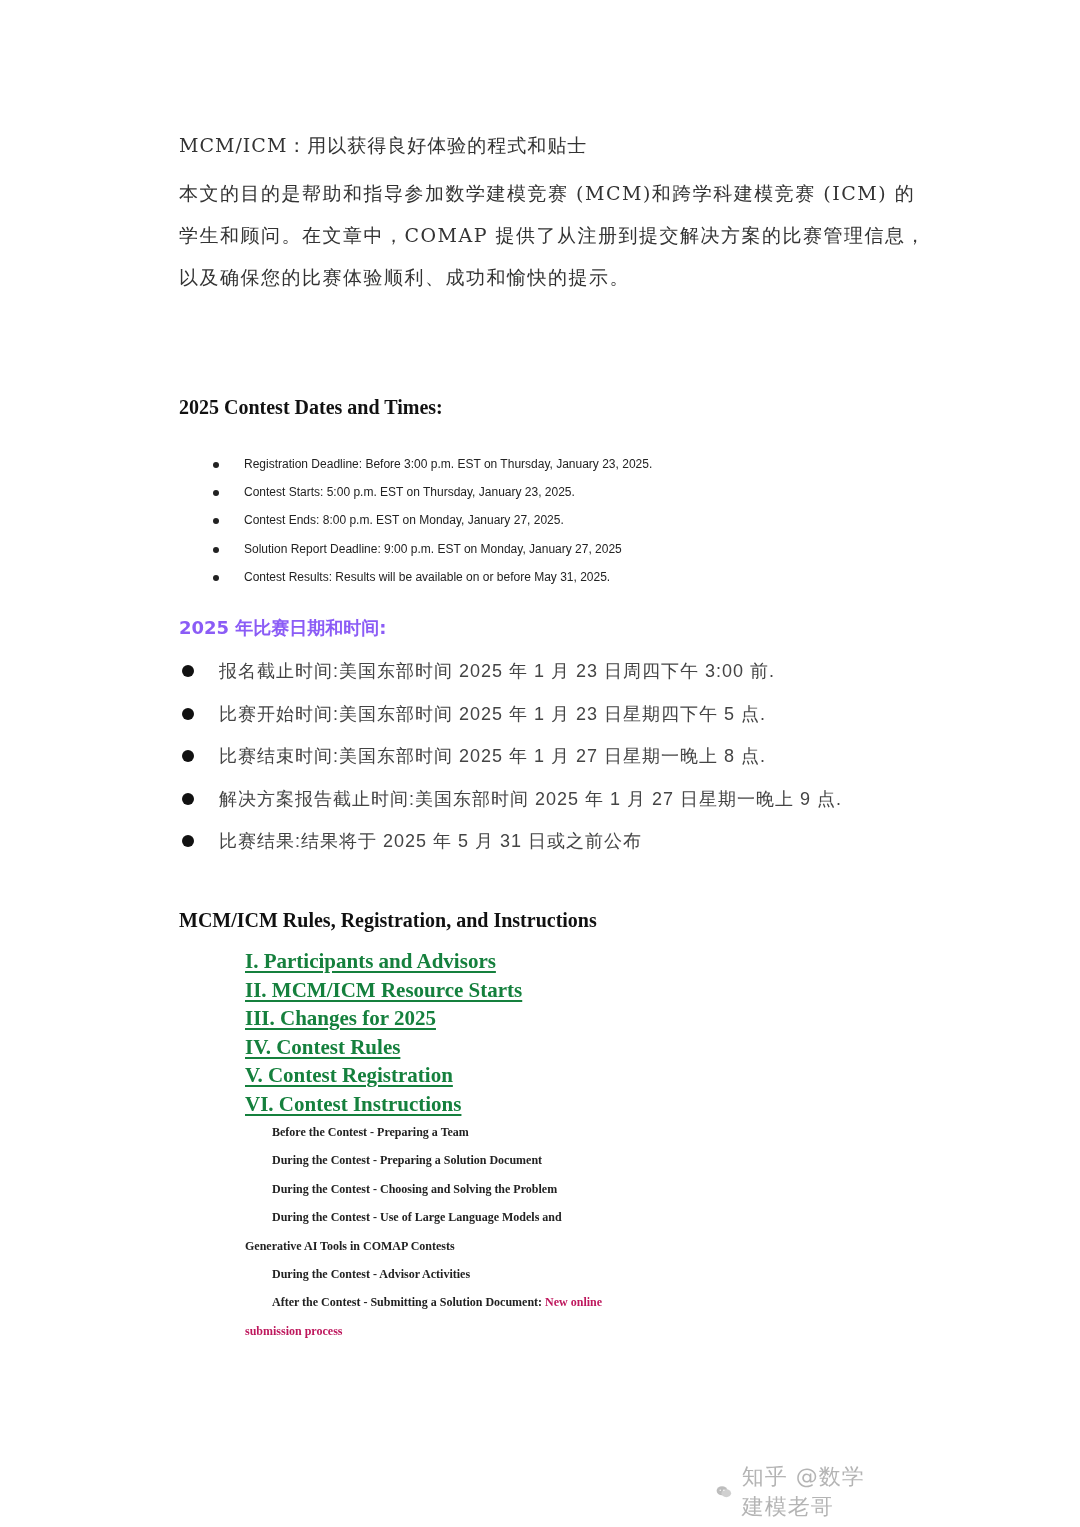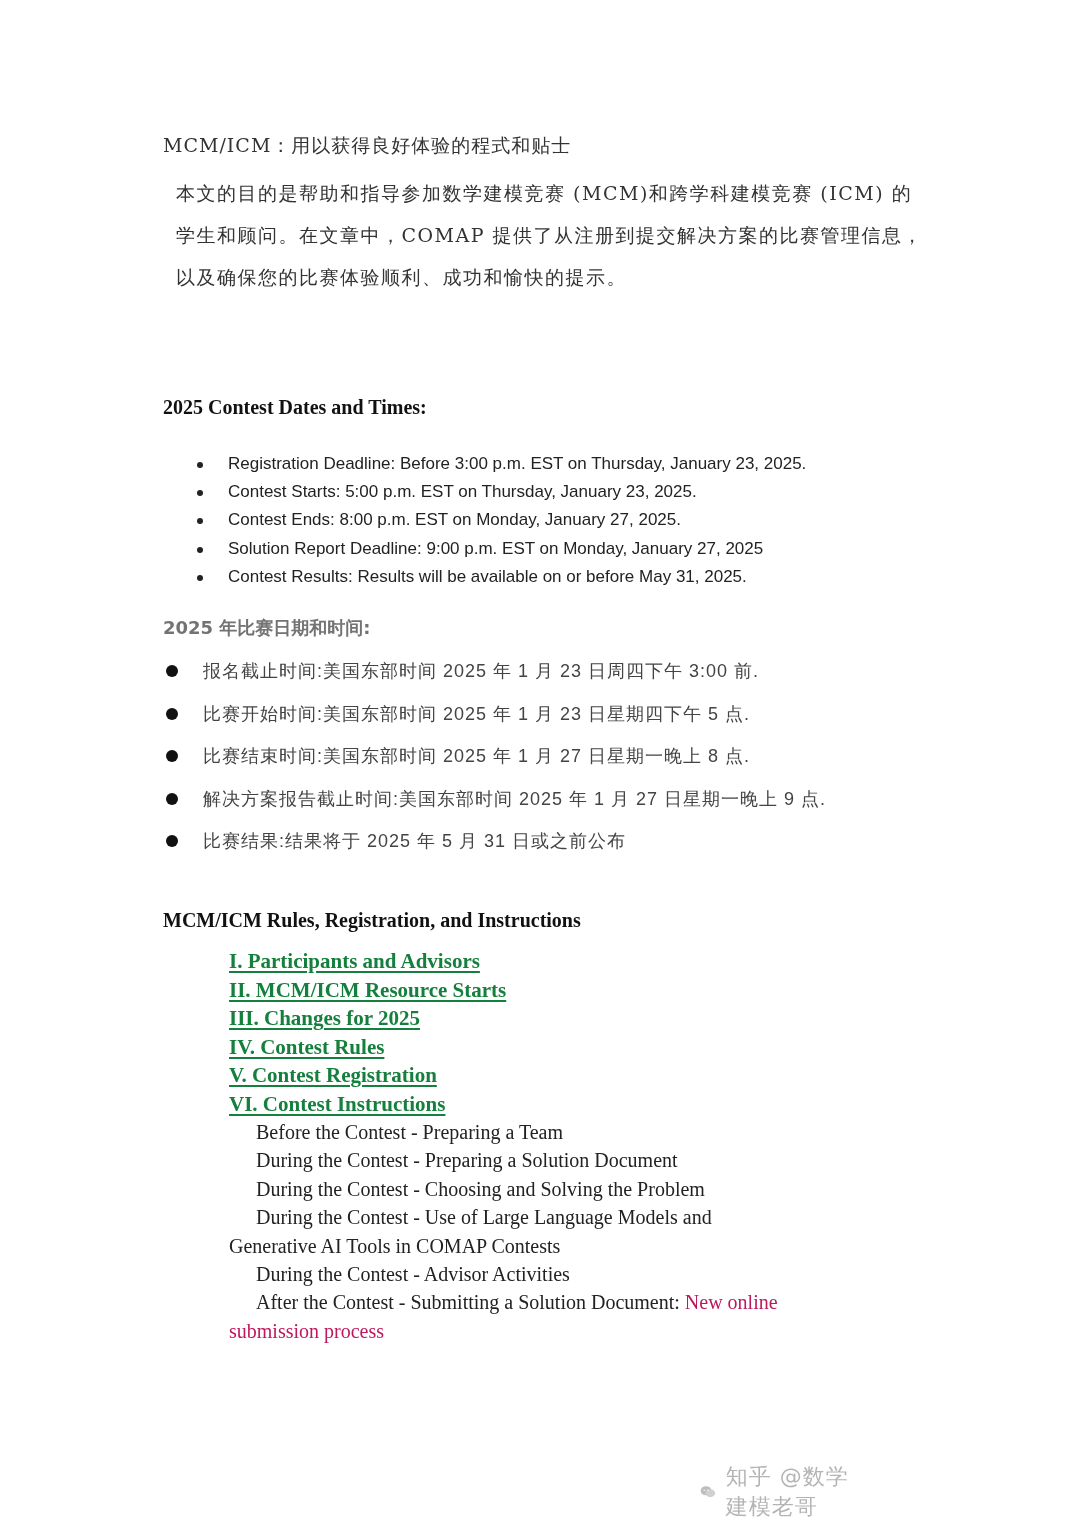--- a/index.html
+++ b/index.html
@@ -1,40 +1,40 @@
 <!DOCTYPE html>
 <html><head>
 <meta charset="utf-8">
 <style>
   html, body { margin: 0; padding: 0; background: #ffffff; }
   body { width: 1080px; height: 1527px; position: relative; overflow: hidden; color: #2a2a2a; }
-  .page { position: absolute; left: 0; top: 0; width: 856px; height: 1527px; }
+  .page { position: absolute; left: 16px; top: 0; width: 856px; height: 1527px; }
 
   .cn { font-family: "DejaVu Serif", serif; color: #333; }
   .intro-title { position: absolute; left: 163px; top: 133px; font-size: 19px; letter-spacing: 1px; }
-  .intro-body { position: absolute; left: 163px; top: 172px; width: 770px; font-size: 19px; line-height: 42px; letter-spacing: 1.5px; margin-left: 13px; }
+  .intro-body { position: absolute; left: 163px; top: 172px; width: 770px; font-size: 19px; line-height: 42px; letter-spacing: 1.5px; }
 
   .h-en { position: absolute; left: 163px; font-family: "Liberation Serif", serif; font-weight: bold; font-size: 20px; color: #111; }
   .h-dates { top: 396px; font-family: Liberation Serif, serif; }
   .h-rules { top: 909px; }
 
   .dates-list { position: absolute; left: 195px; top: 450px; margin: 0; padding: 0; list-style: none;
-                font-family: "Liberation Sans", sans-serif; font-size: 17px; color: #222; }
+                font-family: "Liberation Sans", sans-serif; font-size: 12px; color: #222; }
   .dates-list li { height: 28.2px; line-height: 28px; position: relative; padding-left: 33px; }
   .dates-list li .dot { position: absolute; left: 2px; top: 12px; width: 6px; height: 6px; border-radius: 50%; background: #222; }
 
-  .h-cn { position: absolute; left: 163px; top: 616px; font-family: "DejaVu Sans", sans-serif; font-weight: bold; font-size: 18px; color: #737373; }
+  .h-cn { position: absolute; left: 163px; top: 616px; font-family: "DejaVu Sans", sans-serif; font-weight: bold; font-size: 18px; color: #8b5cf6; }
   .cn-list { position: absolute; left: 163px; top: 650px; margin: 0; padding: 0; list-style: none; font-family: Liberation Sans, sans-serif; font-size: 18px; color: #444; }
   .cn-list li { height: 42.5px; line-height: 42px; position: relative; padding-left: 40px; letter-spacing: 1px; }
   .cn-list li .dot { position: absolute; left: 3px; top: 15px; width: 12px; height: 12px; border-radius: 50%; background: #111; }
 
   .links { position: absolute; left: 229px; top: 947px; font-family: "Liberation Serif", serif; font-weight: bold; font-size: 21px; }
   .links a { display: block; height: 28.5px; line-height: 28px; color: #15803d; text-decoration: underline; text-decoration-thickness: 2px; text-underline-offset: 3px; width: max-content; }
 
-  .instr { position: absolute; left: 229px; top: 1118px; width: 620px; font-family: "Liberation Serif", serif; font-size: 20px; color: #222; }
+  .instr { position: absolute; left: 229px; top: 1118px; width: 620px; font-family: "Liberation Serif", serif; font-size: 12px; color: #222; font-weight: bold; }
   .instr .row { height: 28.4px; line-height: 28px; }
   .instr .ind { padding-left: 27px; }
   .red { color: #be185d; }
 
   .watermark { position: absolute; left: 700px; top: 1462px; display: flex; align-items: center; gap: 10px; opacity: 0.55; }
   .wm-icon { width: 26px; height: 22px; }
   .wm-text { font-family: "DejaVu Sans", sans-serif; font-size: 22px; color: #777; letter-spacing: 1px; }
 </style>
 </head>
 <body>

